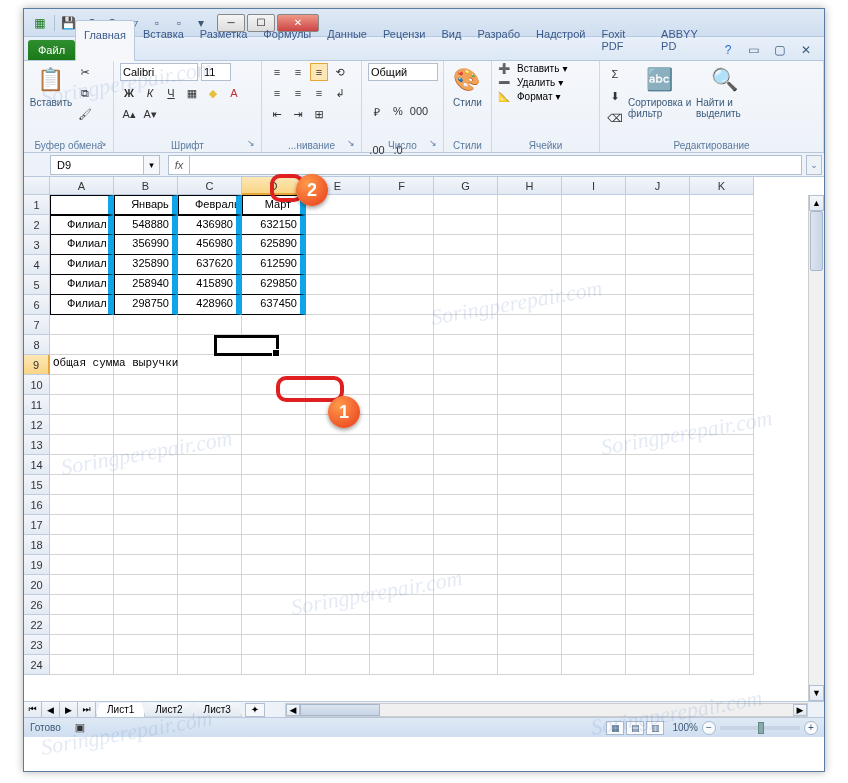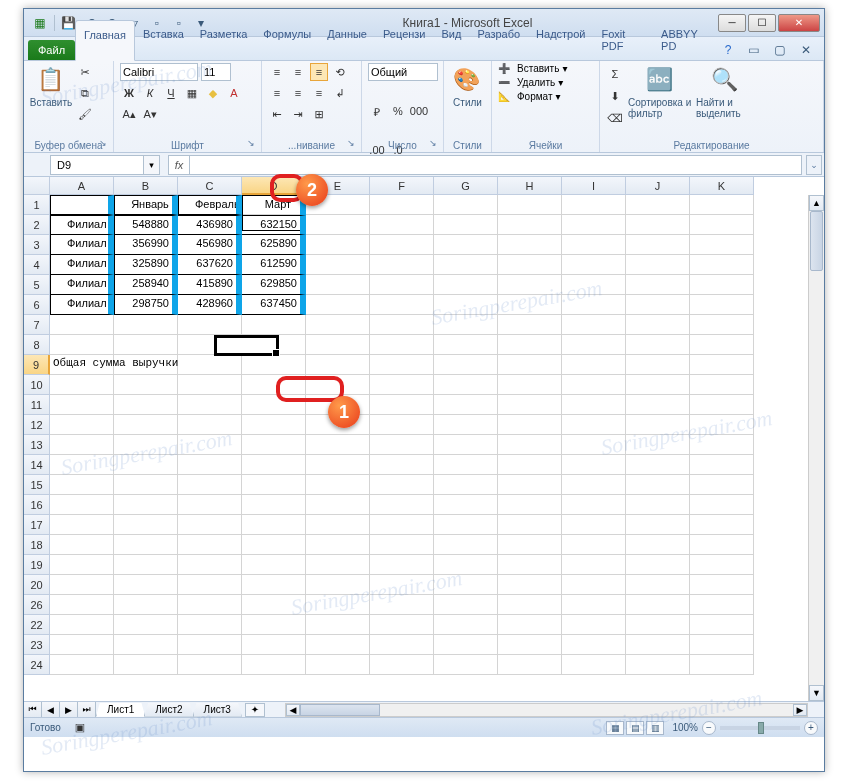--- a/index.html
+++ b/index.html
@@ -108,21 +108,20 @@
       <span class="qa-btn" style="color:#1a7a1a;">▦</span>
       <span class="qa-sep"></span>
       <span class="qa-btn">💾</span>
       <span class="qa-btn">↶</span>
       <span class="qa-btn">↷</span>
       <span class="qa-btn">▿</span>
       <span class="qa-btn">▫</span>
       <span class="qa-btn">▫</span>
       <span class="qa-btn">▾</span>
     </div>
-    <div class="title-wrap">Книга1 - Microsoft Excel</div>
     <div class="win-controls">
       <div class="win-btn win-min">─</div>
       <div class="win-btn win-max">☐</div>
       <div class="win-btn win-close">✕</div>
     </div>
   </div>
 
   <div class="ribbon-tabs">
     <div class="tab-file">Файл</div>
     <div id="ribbon-tab-holder" style="display:flex;">
@@ -595,21 +594,21 @@
         <div class="cell" style="left: 192px; top: 460px; width: 64px; height: 20px;"></div>
         <div class="cell" style="left: 256px; top: 460px; width: 64px; height: 20px;"></div>
         <div class="cell" style="left: 320px; top: 460px; width: 64px; height: 20px;"></div>
         <div class="cell" style="left: 384px; top: 460px; width: 64px; height: 20px;"></div>
         <div class="cell" style="left: 448px; top: 460px; width: 64px; height: 20px;"></div>
         <div class="cell" style="left: 512px; top: 460px; width: 64px; height: 20px;"></div>
         <div class="cell" style="left: 576px; top: 460px; width: 64px; height: 20px;"></div>
         <div class="cell" style="left: 640px; top: 460px; width: 64px; height: 20px;"></div>
         <div class="cell hdr b-t b-b b-l b-r" style="left: 64px; top: 0px; width: 64px; height: 20px;">Январь</div>
         <div class="cell hdr b-t b-b b-l b-r" style="left: 128px; top: 0px; width: 64px; height: 20px;">Февраль</div>
-        <div class="cell hdr b-t b-b b-l b-r" style="left: 192px; top: 0px; width: 64px; height: 36px;">Март</div>
+        <div class="cell hdr b-t b-b b-l b-r" style="left: 192px; top: 0px; width: 64px; height: 20px;">Март</div>
         <div class="cell b-t b-b b-l b-r" style="left: 0px; top: 0px; width: 64px; height: 20px;"></div>
         <div class="cell b-l b-r b-b b-t" style="left: 0px; top: 20px; width: 64px; height: 20px;">Филиал 1</div>
         <div class="cell num b-r b-b b-t b-l" style="left: 64px; top: 20px; width: 64px; height: 20px;">548880</div>
         <div class="cell num b-r b-b b-t" style="left: 128px; top: 20px; width: 64px; height: 20px;">436980</div>
         <div class="cell num b-r b-b b-t" style="left: 192px; top: 20px; width: 64px; height: 20px;">632150</div>
         <div class="cell b-l b-r b-b" style="left: 0px; top: 40px; width: 64px; height: 20px;">Филиал 2</div>
         <div class="cell num b-r b-b b-l" style="left: 64px; top: 40px; width: 64px; height: 20px;">356990</div>
         <div class="cell num b-r b-b" style="left: 128px; top: 40px; width: 64px; height: 20px;">456980</div>
         <div class="cell num b-r b-b" style="left: 192px; top: 40px; width: 64px; height: 20px;">625890</div>
         <div class="cell b-l b-r b-b" style="left: 0px; top: 60px; width: 64px; height: 20px;">Филиал 3</div>

